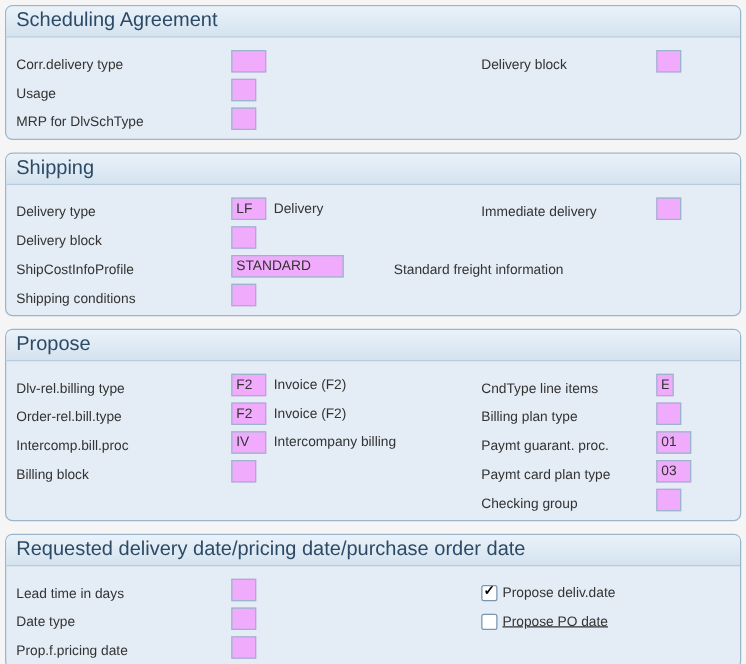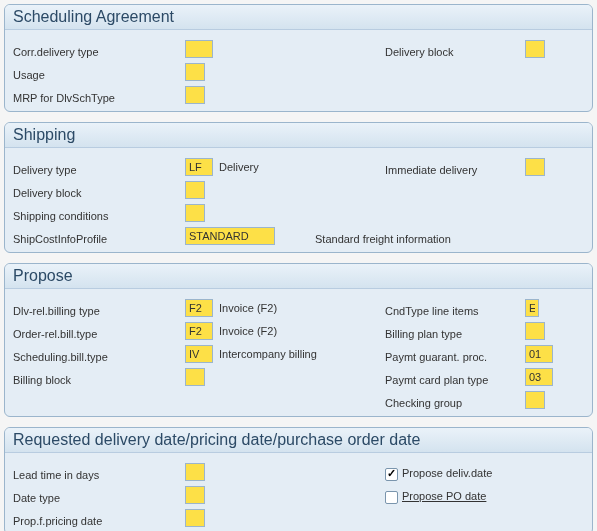--- a/index.html
+++ b/index.html
@@ -54,21 +54,21 @@
   }
   .right-input-col {
     flex-shrink: 0;
     display: flex;
     align-items: center;
   }
   input.txt {
     font-family: Arial, sans-serif;
     font-size: 11px;
     border: 1px solid #9bb5cc;
-    background: #fde047;
+    background: #f0abfc;
     height: 18px;
     padding: 0 3px;
     color: #333;
   }
   .w-tiny { width: 20px; }
   .w-sm { width: 28px; }
   .w-md { width: 90px; }
   .desc {
     margin-left: 6px;
     color: #333;
@@ -140,32 +140,32 @@
           <input class="txt w-tiny" value="" style="">
         </div>
     </div>
     <div class="row">
       <div class="label-col">Delivery block</div>
       <div class="input-col">
           <input class="txt w-tiny" value="" style="">
         </div>
     </div>
     <div class="row">
-      <div class="label-col">Shipping conditions</div>
-      <div class="input-col">
-          <input class="txt w-tiny" value="" style="">
-        </div>
-    </div>
-    <div class="row">
       <div class="label-col">ShipCostInfoProfile</div>
       <div class="input-col" style="width:110px;">
         <input class="txt w-md" value="STANDARD" style="">
       </div>
       <span class="desc" style="margin-left:20px;">Standard freight information</span>
     </div>
+    <div class="row">
+      <div class="label-col">Shipping conditions</div>
+      <div class="input-col">
+          <input class="txt w-tiny" value="" style="">
+        </div>
+    </div>
   </div>
 </div>
 
 <div class="group">
   <div class="group-header">Propose</div>
   <div class="group-body">
     <div class="row">
       <div class="label-col">Dlv-rel.billing type</div>
       <div class="input-col">
         <input class="txt w-sm" value="F2" style="">
@@ -181,21 +181,21 @@
       <div class="input-col">
         <input class="txt w-sm" value="F2" style="">
         <span class="desc">Invoice (F2)</span>
       </div>
       <div class="right-label-col">Billing plan type</div>
       <div class="right-input-col">
           <input class="txt w-tiny" value="" style="">
         </div>
     </div>
     <div class="row">
-      <div class="label-col">Scheduling.bill.type</div>
+      <div class="label-col">Intercomp.bill.proc</div>
       <div class="input-col">
         <input class="txt w-sm" value="IV" style="">
         <span class="desc">Intercompany billing</span>
       </div>
       <div class="right-label-col">Paymt guarant. proc.</div>
       <div class="right-input-col">
           <input class="txt w-sm" value="01" style="">
         </div>
     </div>
     <div class="row">

